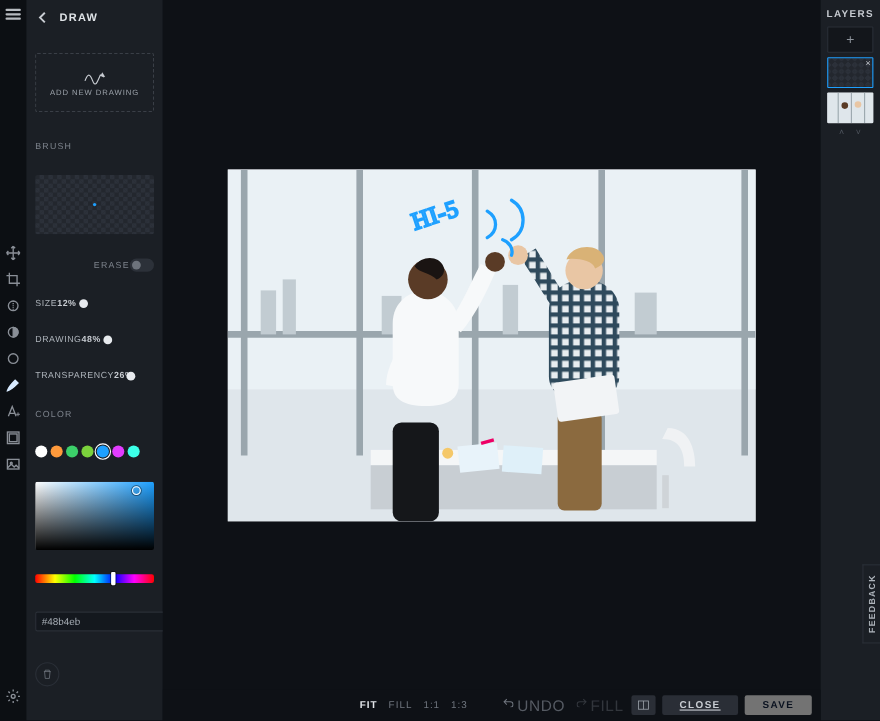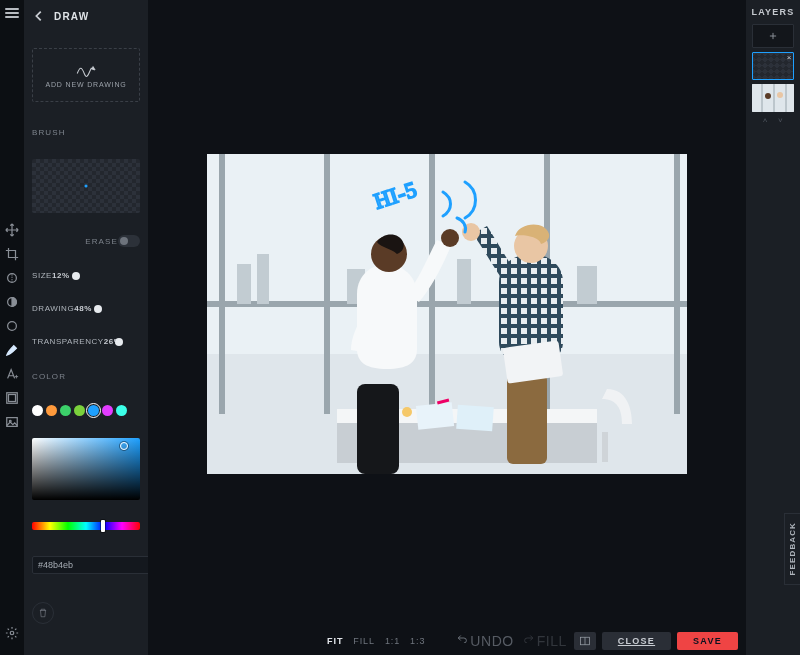--- a/index.html
+++ b/index.html
@@ -86,21 +86,21 @@
   .zoom-group { display:flex; gap:10px; align-items:center; }
   .zoom-item { font-size:9px; color:#6f757e; cursor:pointer; letter-spacing:0.1em; }
   .zoom-item.active { color:#e2e5ea; font-weight:700; text-underline-offset:3px; }
   .ur-group { display:flex; gap:10px; align-items:center; margin-left:18px; }
   .ur-item { font-size:14px; color:#565b63; display:flex; align-items:flex-start; gap:3px; cursor:pointer; }
   .rightbtns { position:absolute; right:8px; display:flex; gap:6px; align-items:center; }
   .cmpbtn { width:22px; height:18px; background:#2a2e36; border-radius:2px; display:flex; align-items:center; justify-content:center; cursor:pointer; }
   .cmpbtn svg { width:12px; height:12px; stroke:#9aa0a8; fill:none; }
   .textbtn { height:18px; padding:0 16px; font-size:9px; font-weight:700; letter-spacing:0.14em; border-radius:2px; display:flex; align-items:center; cursor:pointer; }
   .closebtn { background:#2a2e36; color:#c8ccd2;text-decoration:underline; }
-  .savebtn { background:#ef4444; color:#0a1220; }
+  .savebtn { background:#737373; color:#0a1220; }
 
   
   .layers { width:54px; background:#1b1f25; display:flex; flex-direction:column; align-items:center; }
   .layers-title { font-size:9px; color:#c5c9cf; font-weight:700; letter-spacing:0.14em; height:24px; display:flex; align-items:center; }
   .layer-add { width:42px; height:24px; background:#13161b; border:1px solid #2a2f37; display:flex; align-items:center; justify-content:center; cursor:pointer; border-radius:1px; }
   .layer-add svg { width:10px; height:10px; stroke:#8e949c; }
   .layer-thumb { width:42px; height:28px; margin-top:4px; border-radius:1px; cursor:pointer; position:relative; }
   .layer-thumb.draw { border:1.5px solid #1ea0ff;
     background-color:#23272e;
     background-image:

